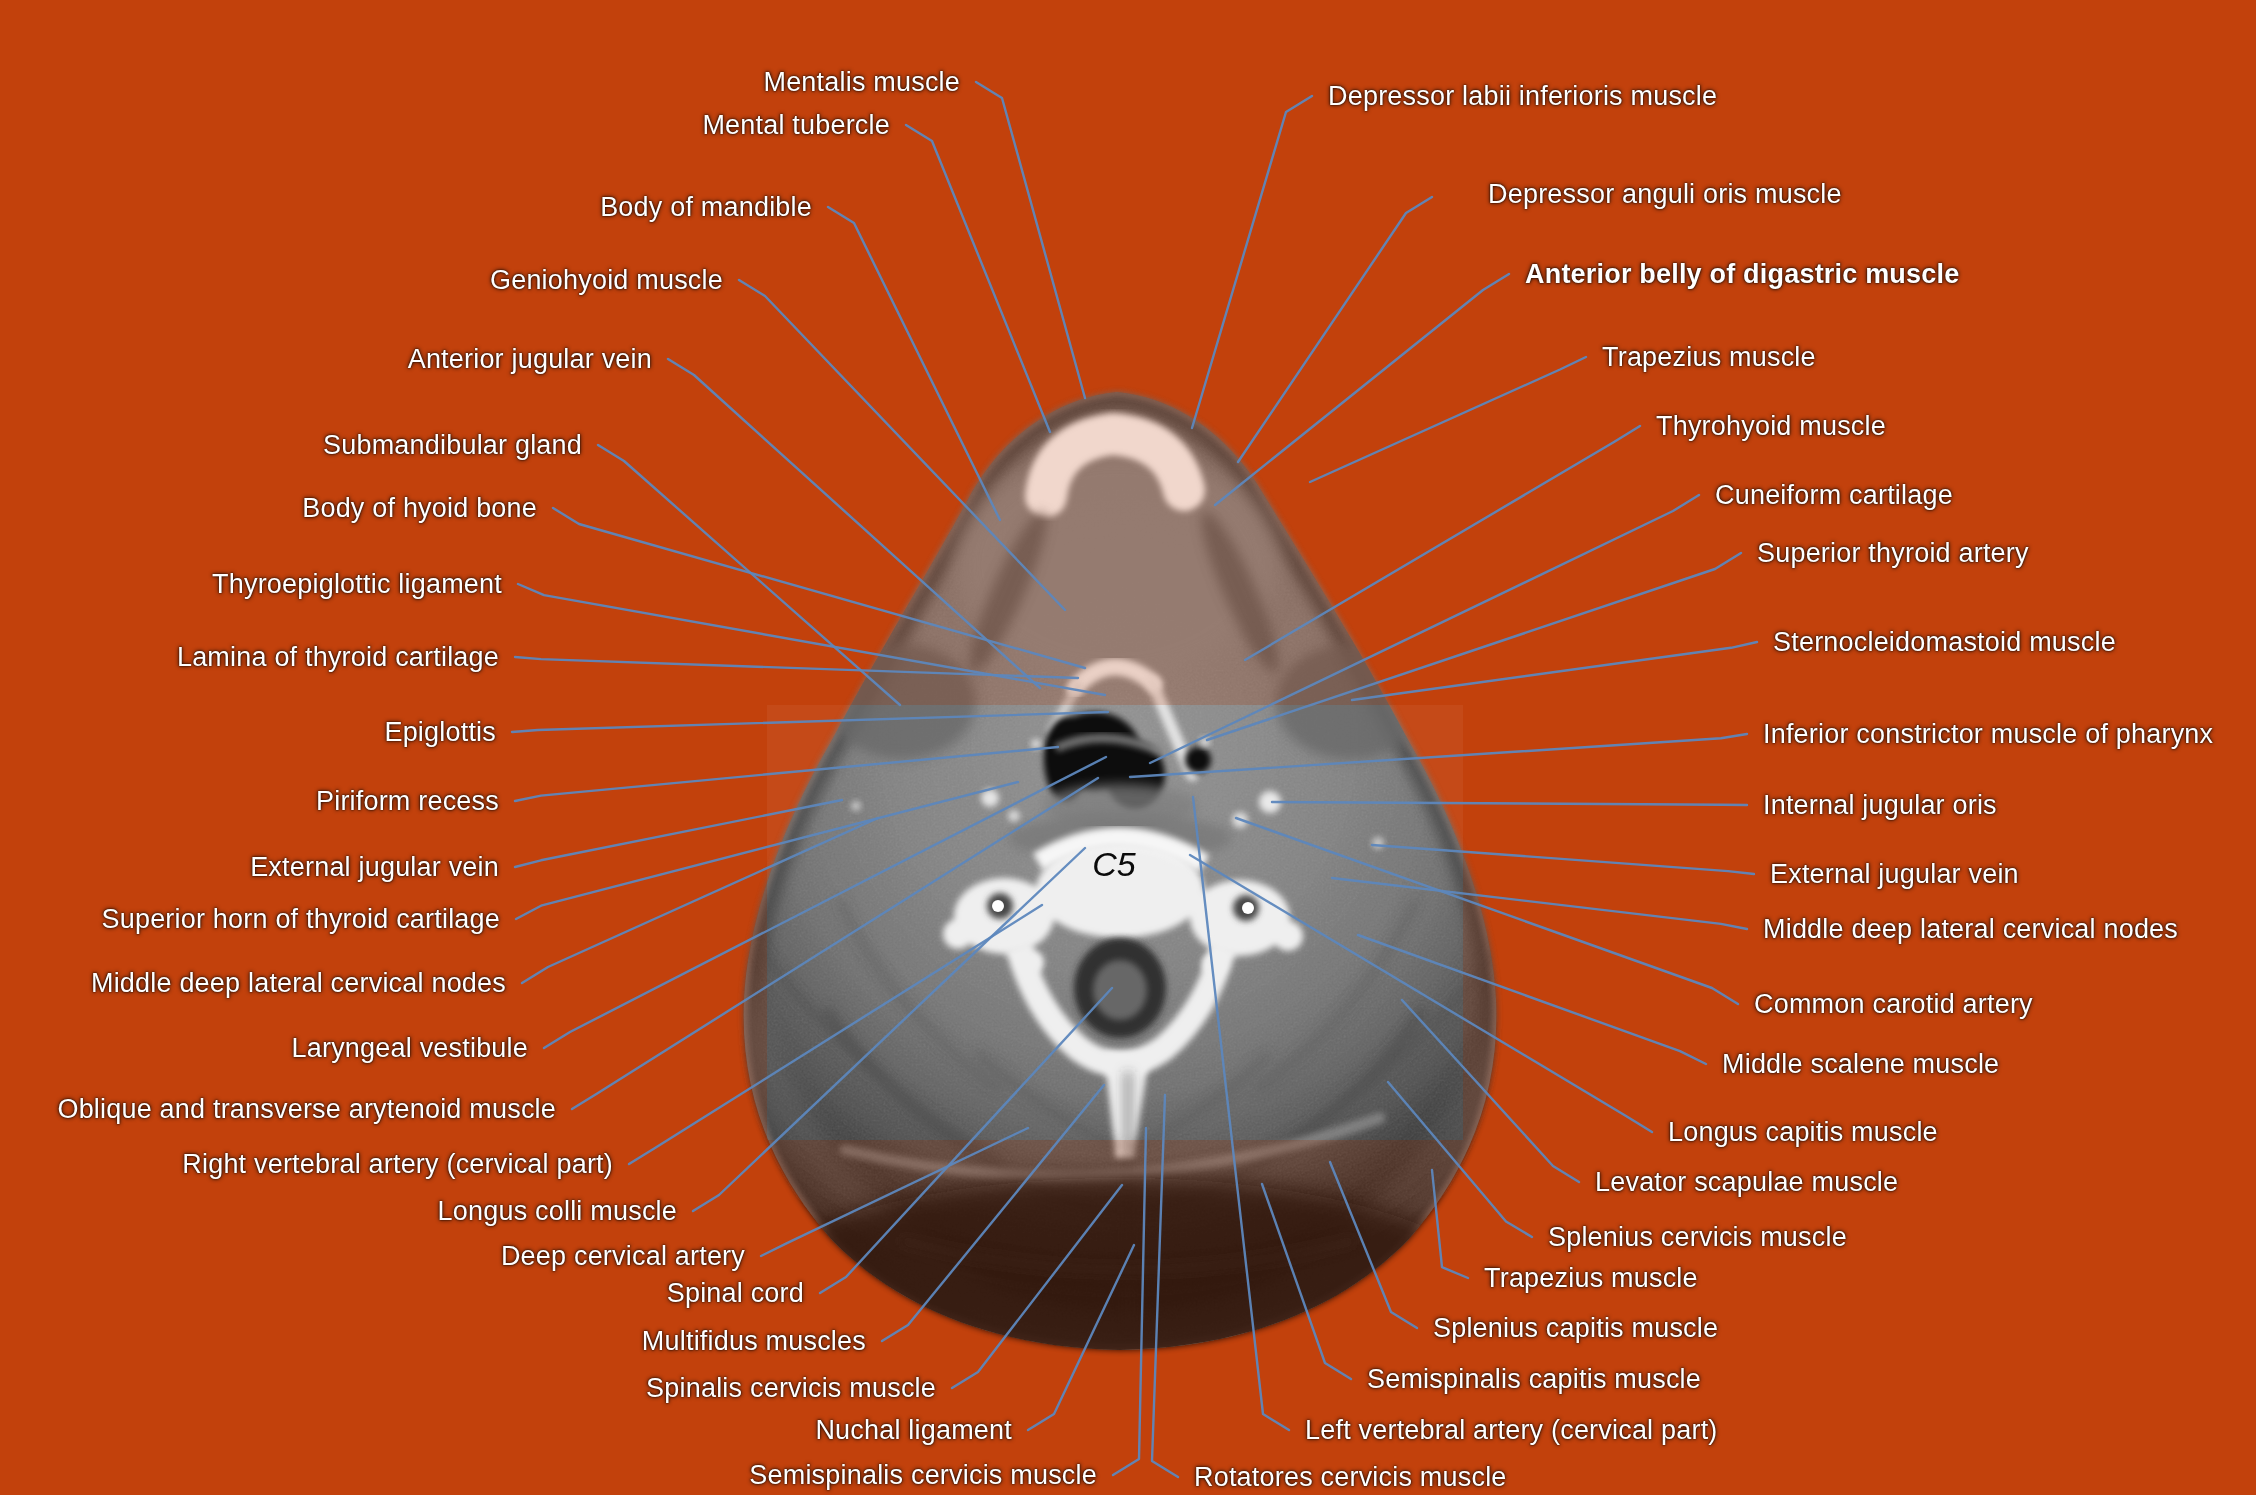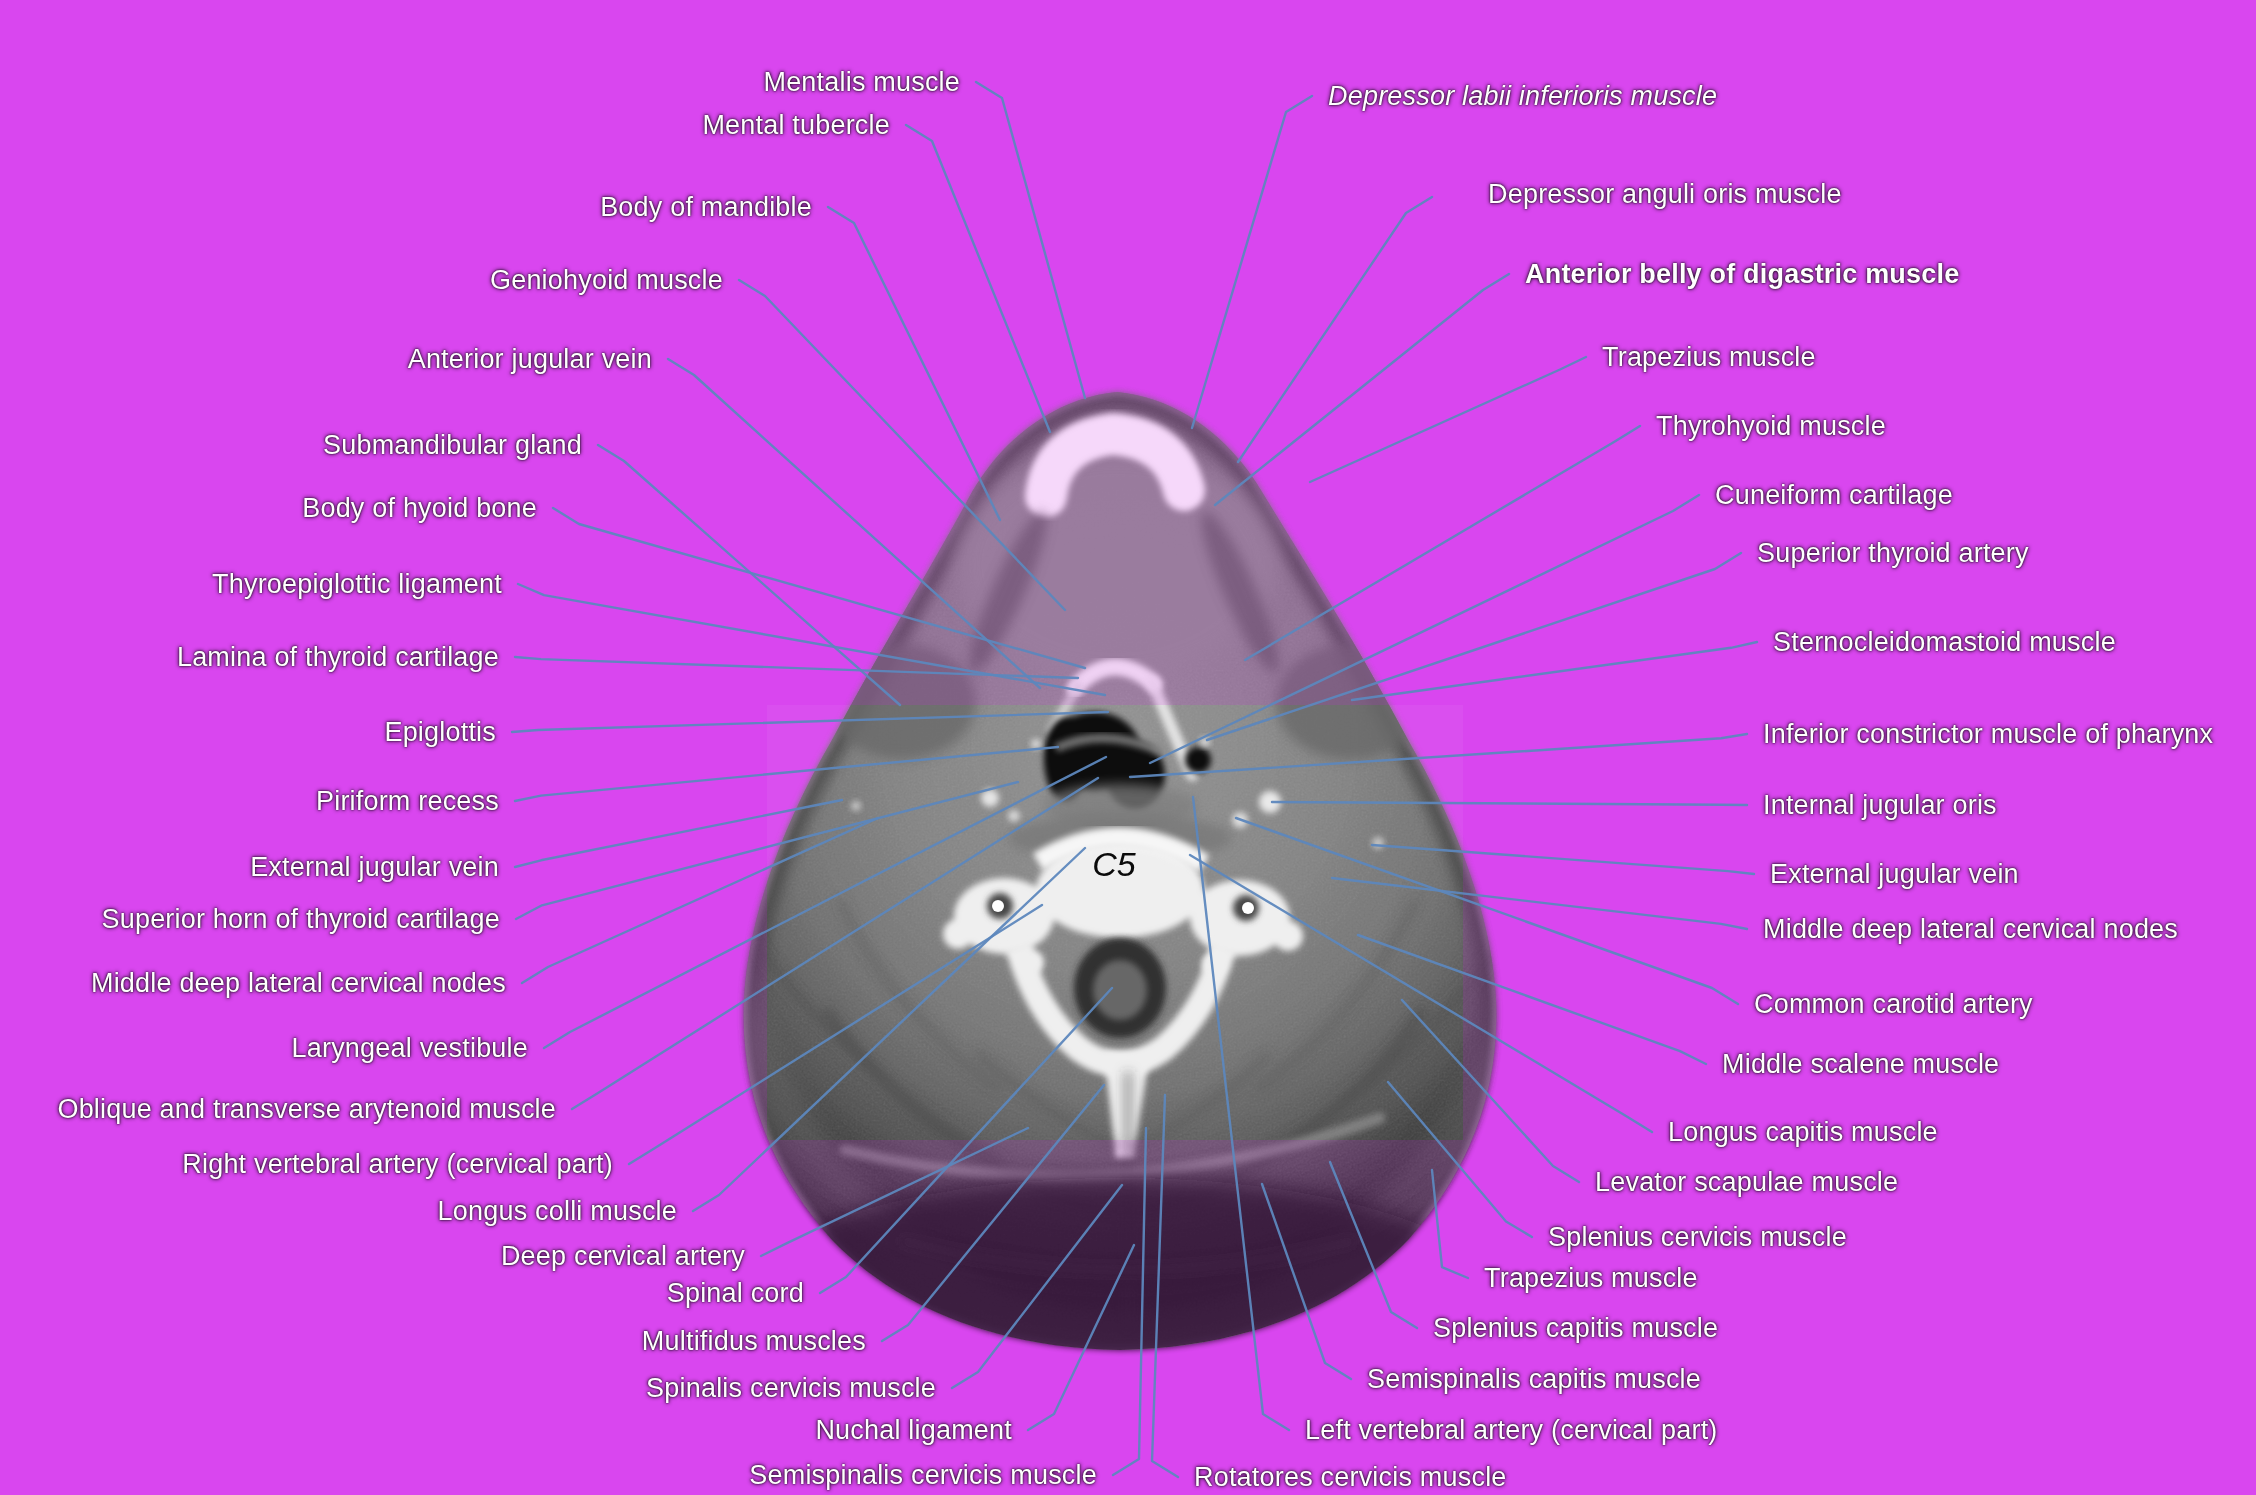--- a/index.html
+++ b/index.html
@@ -1,17 +1,17 @@
 <!DOCTYPE html>
 <html><head>
 <meta charset="utf-8">
 <style>
   html,body{margin:0;padding:0;background:#000;}
   body{width:2256px;height:1495px;overflow:hidden;font-family:"Liberation Sans", sans-serif;}
-  .stage{position:relative;width:2256px;height:1495px;background:#d946ef;}
+  .stage{position:relative;width:2256px;height:1495px;background:#c2410c;}
   .ct-layer,.line-layer{position:absolute;left:0;top:0;width:2256px;height:1495px;}
   .line-layer{pointer-events:none;}
   .label{
     position:absolute;
     color:#fff;
     font-size:27px;
     line-height:36px;
     white-space:nowrap;
     text-shadow:0 0 4px rgba(0,0,0,.95), 0 0 2px rgba(0,0,0,.9);
     letter-spacing:.2px;
@@ -240,21 +240,21 @@
       <div class="label left" style="right: 1728px; top: 1030px;">Laryngeal vestibule</div>
       <div class="label left" style="right: 1700px; top: 1091px;">Oblique and transverse arytenoid muscle</div>
       <div class="label left" style="right: 1643px; top: 1146px;">Right vertebral artery (cervical part)</div>
       <div class="label left" style="right: 1579px; top: 1193px;">Longus colli muscle</div>
       <div class="label left" style="right: 1511px; top: 1238px;">Deep cervical artery</div>
       <div class="label left" style="right: 1452px; top: 1275px;">Spinal cord</div>
       <div class="label left" style="right: 1390px; top: 1323px;">Multifidus muscles</div>
       <div class="label left" style="right: 1320px; top: 1370px;">Spinalis cervicis muscle</div>
       <div class="label left" style="right: 1244px; top: 1412px;">Nuchal ligament</div>
       <div class="label left" style="right: 1159px; top: 1457px;">Semispinalis cervicis muscle</div>
-      <div class="label right" style="left: 1328px; top: 78px; font-style: italic;">Depressor labii inferioris muscle</div>
+      <div class="label right" style="left: 1328px; top: 78px;">Depressor labii inferioris muscle</div>
       <div class="label right" style="left: 1448px; top: 176px; margin-left: 40px;">Depressor anguli oris muscle</div>
       <div class="label right" style="left: 1525px; top: 256px; font-weight: bold;">Anterior belly of digastric muscle</div>
       <div class="label right" style="left: 1602px; top: 339px;">Trapezius muscle</div>
       <div class="label right" style="left: 1656px; top: 408px;">Thyrohyoid muscle</div>
       <div class="label right" style="left: 1715px; top: 477px;">Cuneiform cartilage</div>
       <div class="label right" style="left: 1757px; top: 535px;">Superior thyroid artery</div>
       <div class="label right" style="left: 1773px; top: 624px;">Sternocleidomastoid muscle</div>
       <div class="label right" style="left: 1763px; top: 716px;">Inferior constrictor muscle of pharynx</div>
       <div class="label right" style="left: 1763px; top: 787px;">Internal jugular oris</div>
       <div class="label right" style="left: 1770px; top: 856px;">External jugular vein</div>

